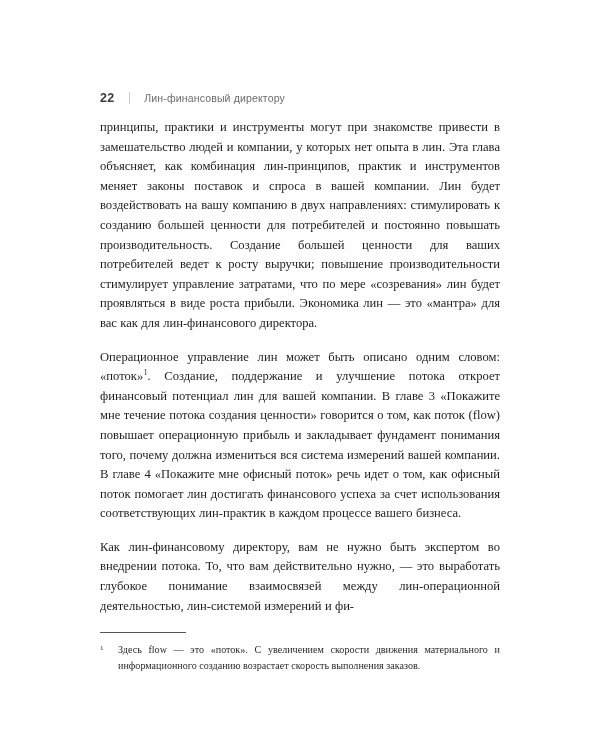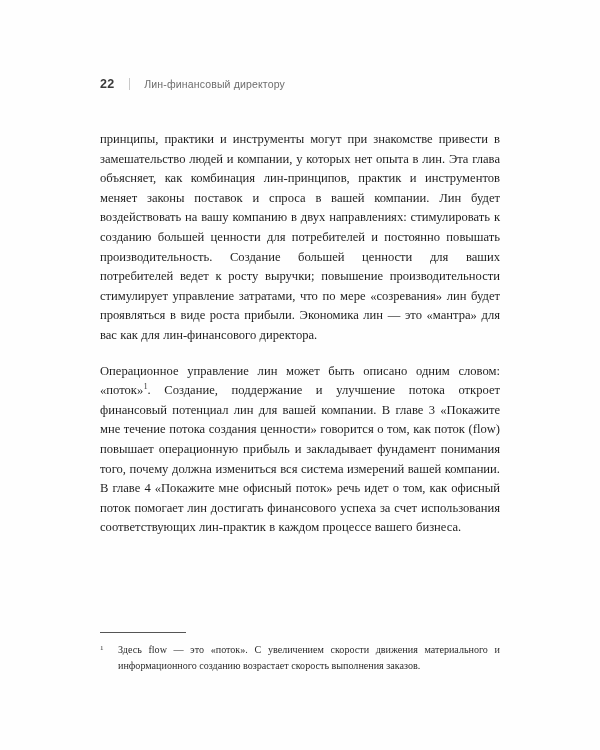--- a/index.html
+++ b/index.html
@@ -23,21 +23,21 @@
     inset: 0;
     background: #fefefe;
     display: flex;
     flex-direction: column;
   }
 
   
   .running-header {
     position: absolute;
     left: 100px;
-    top: 74px;
+    top: 88px;
     height: 20px;
     display: flex;
     align-items: center;
     font-family: "Liberation Sans", "DejaVu Sans", sans-serif;
     white-space: nowrap;
   }
   .folio {
     font-size: 12.5px;
     font-weight: 700;
     color: #3a3a3a;
@@ -59,21 +59,21 @@
 
   
   .textblock {
     position: absolute;
     left: 100px;
     top: 114px;
     width: 400px;
   }
 
   p.body-par {
-    margin: 16px 0 14px 0;
+    margin: 4px 0 14px 0;
     font-size: 12.6px;
     line-height: 19.6px;
     text-align: justify;
     text-justify: inter-word;
     hyphens: manual;
     color: #1f1f1f;
     word-spacing: 0.2px;
   }
   p.body-par:last-child {
     margin-bottom: 0;
@@ -129,20 +129,21 @@
     <span class="header-rule"></span>
     <span class="header-title">Лин-финансовый директору</span>
   </div>
 
   <div class="textblock">
 
     <p class="body-par">принципы, практики и инструменты могут при знакомстве привести в замешательство людей и компании, у которых нет опыта в лин. Эта глава объясняет, как комбинация лин-принципов, практик и инструментов меняет законы поставок и спроса в вашей компании. Лин будет воздействовать на вашу компанию в двух направлениях: стимулировать к созданию большей ценности для потребителей и постоянно повышать производительность. Создание большей ценности для ваших потребителей ведет к росту выручки; повышение производительности стимулирует управление затратами, что по мере «созревания» лин будет проявляться в виде роста прибыли. Экономика лин — это «мантра» для вас как для лин-финансового директора.</p>
 
     <p class="body-par"><span>Операционное управление лин может быть описано одним словом: «поток»</span><sup class="fn-ref">1</sup><span>. Создание, поддержание и улучшение потока откроет финансовый потенциал лин для вашей компании. В главе 3 «Покажите мне течение потока создания ценности» говорится о том, как поток (flow) повышает операционную прибыль и закладывает фундамент понимания того, почему должна измениться вся система измерений вашей компании. В главе 4 «Покажите мне офисный поток» речь идет о том, как офисный поток помогает лин достигать финансового успеха за счет использования соответствующих лин-практик в каждом процессе вашего бизнеса.</span></p>
 
+    <p class="body-par">Как лин-финансовому директору, вам не нужно быть экспертом во внедрении потока. То, что вам действительно нужно, — это выработать глубокое понимание взаимосвязей между лин-операционной деятельностью, лин-системой измерений и фи-</p>
 
   </div>
 
   <div class="footnote-area">
     <div class="footnote-separator"></div>
     <div class="footnote">
       <span class="footnote-marker">1</span>
       <span class="footnote-text">Здесь flow — это «поток». С увеличением скорости движения материального и информационного созданию возрастает скорость выполнения заказов.</span>
     </div>
   </div>

